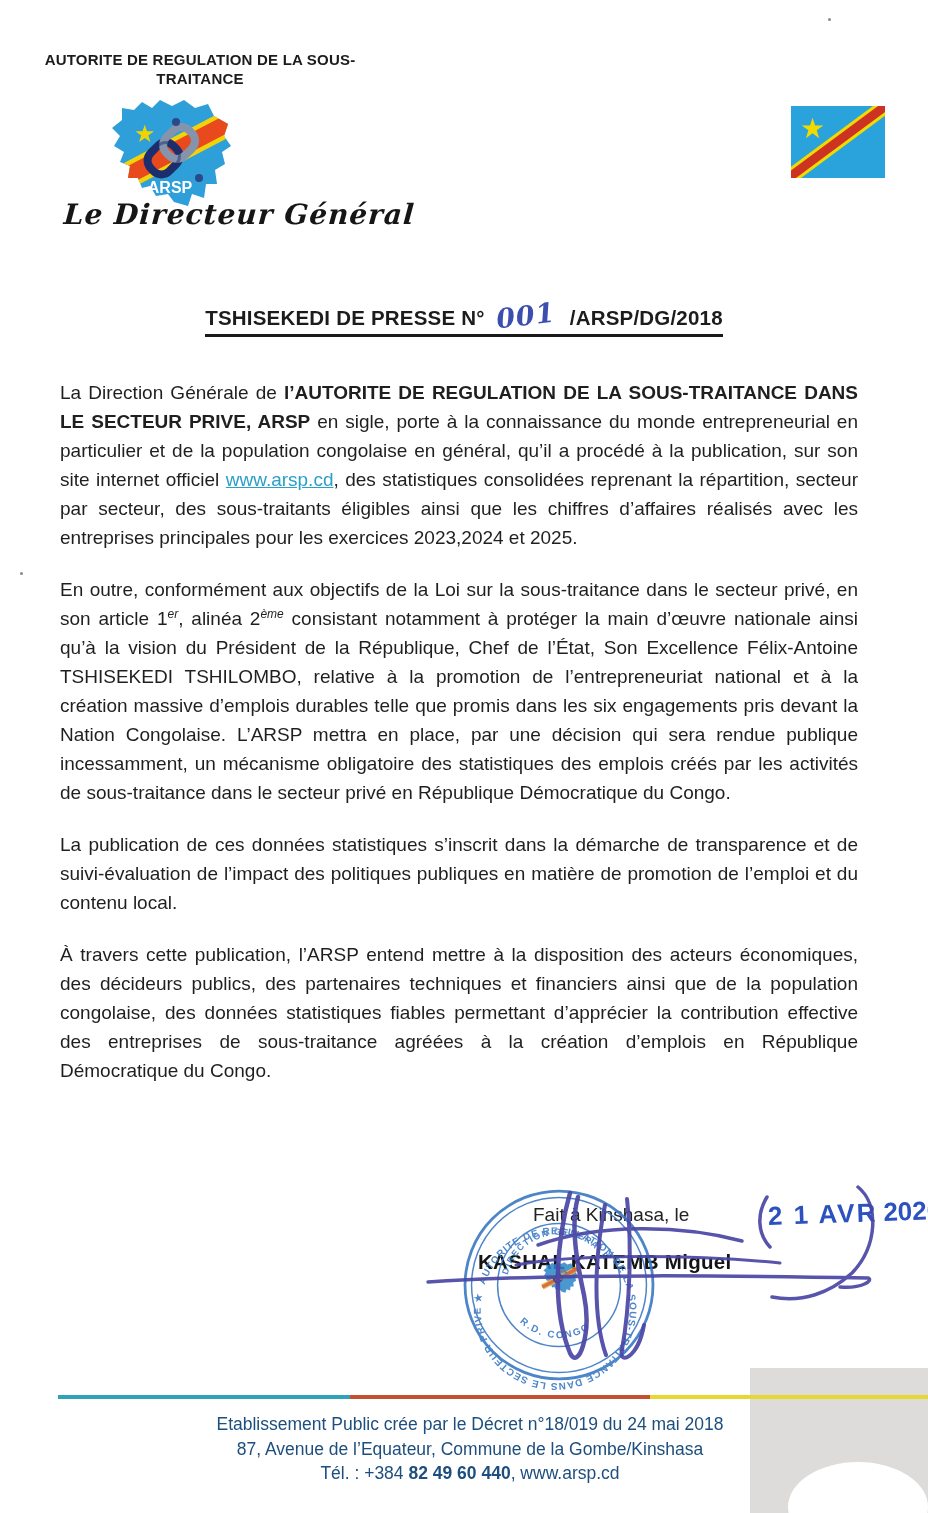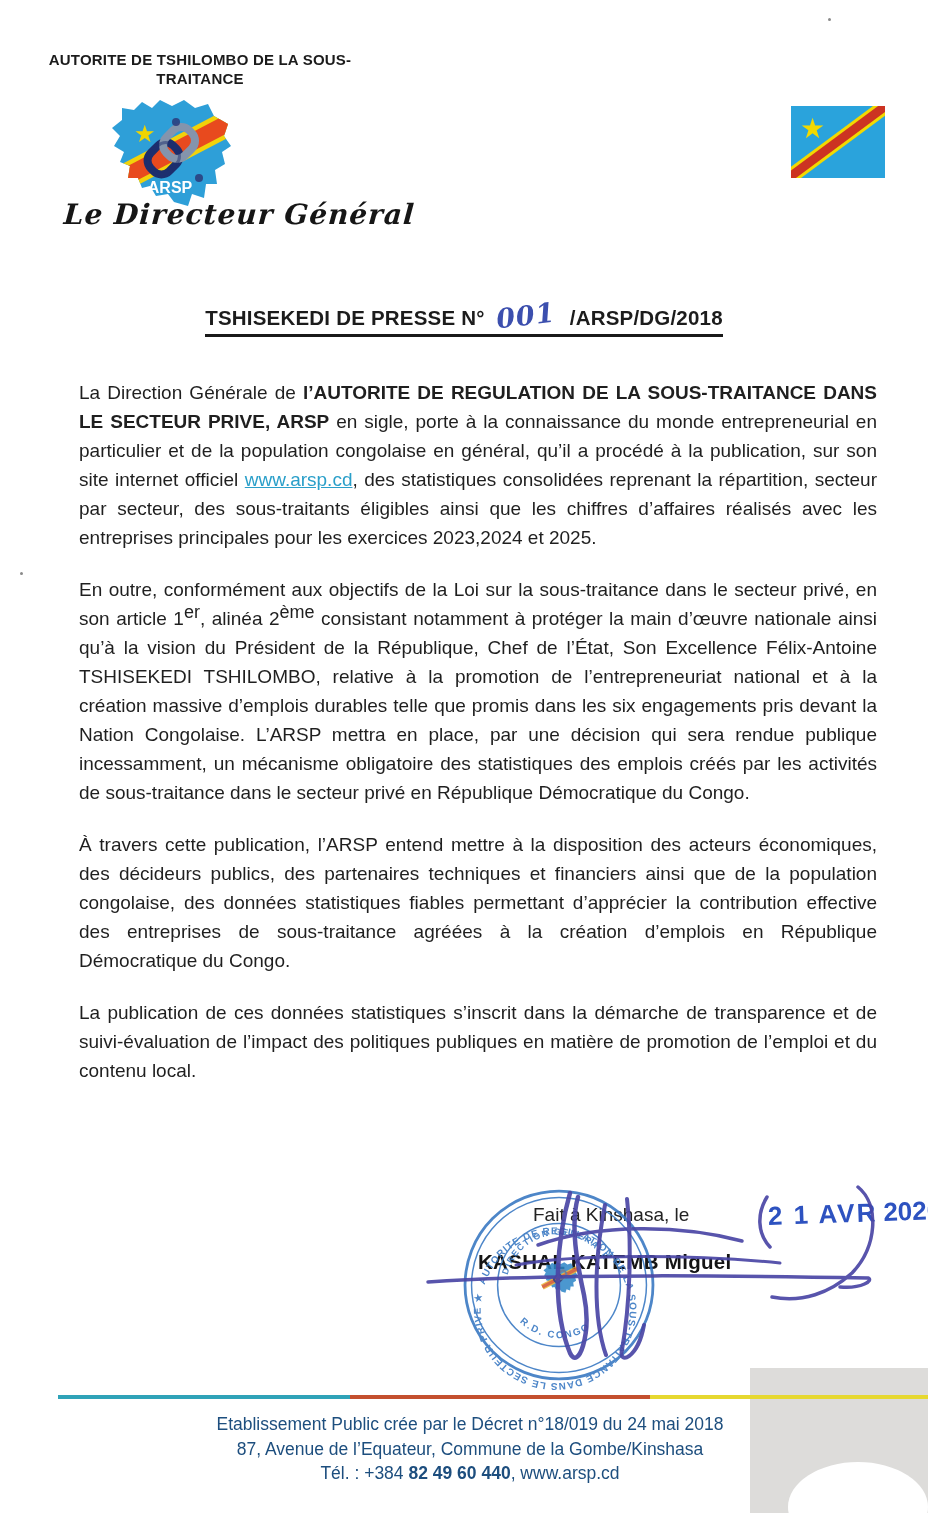--- a/index.html
+++ b/index.html
@@ -14,26 +14,26 @@
             font-style:italic;font-weight:bold;font-size:28px;letter-spacing:1px;color:#161616;
             transform:skewX(-4deg);}
   
   .doc-title{position:absolute;left:0;top:300px;width:100%;text-align:center;}
   .doc-title .tline{display:inline-block;border-bottom:3px solid #191919;padding-bottom:3px;
             font-weight:bold;font-size:20.5px;letter-spacing:.2px;}
   .hand-num{display:inline-block;font-family:"DejaVu Serif",serif;font-style:italic;
             font-weight:bold;font-size:27px;color:#3c4fae;transform:rotate(-7deg);
             margin:0 8px 0 6px;letter-spacing:1px;}
   
-  .body-text{position:absolute;left:79px;top:378px;width:798px;font-size:19px;line-height:29px;
+  .body-text{position:absolute;left:60px;top:378px;width:798px;font-size:19px;line-height:29px;
             text-align:justify;color:#1f1f1f;}
   .body-text p{margin:0 0 23px 0;}
   .b{font-weight:bold;}
   .lnk{color:#2a9fc9;text-decoration:underline;}
-  sup{font-size:18px;vertical-align:super;line-height:0;}
+  sup{font-size:12px;vertical-align:super;line-height:0;font-style:italic;}
   
   .fait-line{position:absolute;left:533px;top:1204px;font-size:19px;color:#222;}
   .date-stamp{position:absolute;left:768px;top:1198px;color:#2d52c0;font-weight:bold;
             font-size:26px;letter-spacing:2px;transform:rotate(-2deg);white-space:nowrap;}
   .date-stamp .yr{letter-spacing:0;margin-left:6px;}
   .signatory{position:absolute;left:478px;top:1250px;font-weight:bold;font-size:20.5px;
             letter-spacing:.3px;color:#141414;}
   .stamp{position:absolute;left:452px;top:1178px;opacity:.9;}
   .signature-svg{position:absolute;left:420px;top:1183px;pointer-events:none;}
   
@@ -50,21 +50,21 @@
   .dot{position:absolute;background:#8a8a8a;border-radius:50%;}
   .dot1{left:828px;top:18px;width:3px;height:3px;}
   .dot2{left:20px;top:572px;width:3px;height:3px;}
 </style>
 </head>
 <body>
 
 <div class="page">
 
   <div class="org-name">
-    <div>AUTORITE DE TSHILOMBO DE LA SOUS-TRAITANCE</div>
+    <div>AUTORITE DE REGULATION DE LA SOUS-TRAITANCE</div>
   </div>
 
   <svg class="logo" width="144" height="124" viewBox="0 0 144 124">
     <defs>
       <clipPath id="mapclip">
         <path d="M44,10 L54,16 L62,8 L74,14 L86,8 L97,16 L110,12 L116,24 L130,32 L126,44 L133,54 L124,60 L127,72 L117,78 L119,92 L108,92 L106,106 L94,102 L90,114 L76,110 L70,102 L58,104 L52,94 L44,96 L40,86 L30,86 L32,74 L22,70 L26,60 L16,54 L22,44 L14,36 L24,28 L24,16 L36,18 Z"></path>
       </clipPath>
     </defs>
     <path d="M44,10 L54,16 L62,8 L74,14 L86,8 L97,16 L110,12 L116,24 L130,32 L126,44 L133,54 L124,60 L127,72 L117,78 L119,92 L108,92 L106,106 L94,102 L90,114 L76,110 L70,102 L58,104 L52,94 L44,96 L40,86 L30,86 L32,74 L22,70 L26,60 L16,54 L22,44 L14,36 L24,28 L24,16 L36,18 Z" fill="#2e9fd8"></path>
     <g clip-path="url(#mapclip)">
@@ -95,22 +95,22 @@
     <span class="tline">
       <span>TSHISEKEDI DE PRESSE N°</span>
       <span class="hand-num">001</span>
       <span>/ARSP/DG/2018</span>
     </span>
   </div>
 
   <div class="body-text">
     <p><span>La Direction Générale de </span><span class="b">l’AUTORITE DE REGULATION DE LA SOUS-TRAITANCE DANS LE SECTEUR PRIVE, ARSP</span><span> en sigle, porte à la connaissance du monde entrepreneurial en particulier et de la population congolaise en général, qu’il a procédé à la publication, sur son site internet officiel </span><span class="lnk">www.arsp.cd</span><span>, des statistiques consolidées reprenant la répartition, secteur par secteur, des sous-traitants éligibles ainsi que les chiffres d’affaires réalisés avec les entreprises principales pour les exercices 2023,2024 et 2025.</span></p>
     <p><span>En outre, conformément aux objectifs de la Loi sur la sous-traitance dans le secteur privé, en son article 1</span><sup>er</sup><span>, alinéa 2</span><sup>ème</sup><span> consistant notamment à protéger la main d’œuvre nationale ainsi qu’à la vision du Président de la République, Chef de l’État, Son Excellence Félix-Antoine TSHISEKEDI TSHILOMBO, relative à la promotion de l’entrepreneuriat national et à la création massive d’emplois durables telle que promis dans les six engagements pris devant la Nation Congolaise. L’ARSP mettra en place, par une décision qui sera rendue publique incessamment, un mécanisme obligatoire des statistiques des emplois créés par les activités de sous-traitance dans le secteur privé en République Démocratique du Congo.</span></p>
+    <p>La publication de ces données statistiques s’inscrit dans la démarche de transparence et de suivi-évaluation de l’impact des politiques publiques en matière de promotion de l’emploi et du contenu local.</p>
     <p>À travers cette publication, l’ARSP entend mettre à la disposition des acteurs économiques, des décideurs publics, des partenaires techniques et financiers ainsi que de la population congolaise, des données statistiques fiables permettant d’apprécier la contribution effective des entreprises de sous-traitance agréées à la création d’emplois en République Démocratique du Congo.</p>
-    <p>La publication de ces données statistiques s’inscrit dans la démarche de transparence et de suivi-évaluation de l’impact des politiques publiques en matière de promotion de l’emploi et du contenu local.</p>
   </div>
 
   <div class="fait-line">Fait à Kinshasa, le</div>
   <div class="date-stamp"><span>2 1</span> <span>AVR</span><span class="yr">2026</span></div>
 
   <div class="signatory">KASHAL KATEMB Miguel</div>
 
   <svg class="stamp" width="214" height="214" viewBox="0 0 230 230">
     <defs>
       <path id="ringpath" d="M35,115 A80,80 0 1 1 34.9,115.3"></path>

